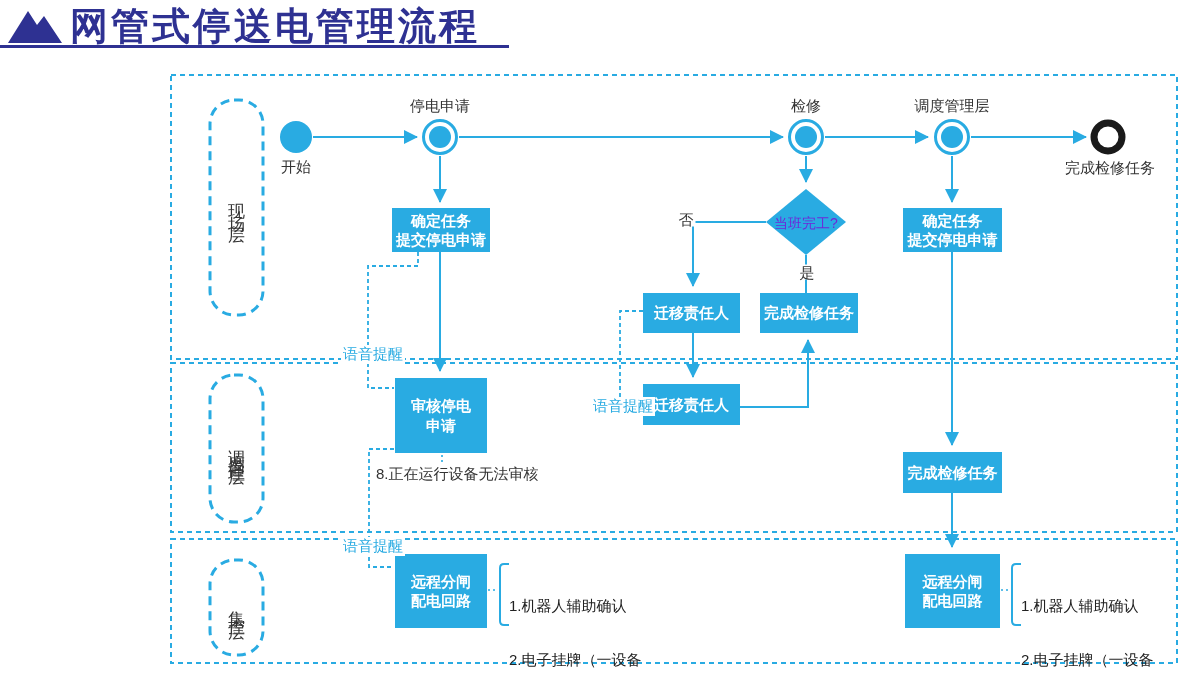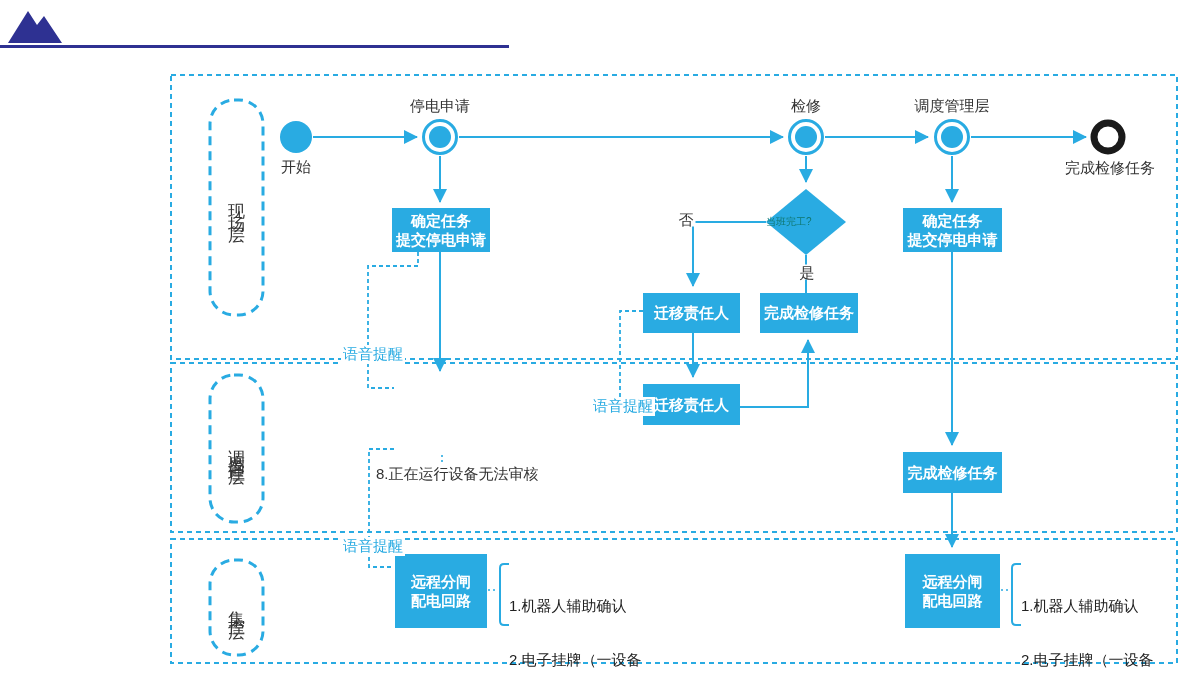--- a/index.html
+++ b/index.html
@@ -22,41 +22,42 @@
     display:flex;align-items:center;justify-content:center;text-align:center;
     font-size:15px;line-height:1.3;white-space:pre-line;font-weight:bold;
   }
   
   .evt-label{position:absolute;transform:translateX(-50%);font-size:15px;color:#333;white-space:nowrap;}
   .voice{position:absolute;font-size:15px;color:#29abe2;white-space:nowrap;background:#fff;padding:0 2px;margin-top:31px;}
   .branch{position:absolute;transform:translate(-50%,-50%);font-size:15px;color:#333;background:#fff;padding:0 2px;line-height:1;}
   .note{position:absolute;font-size:15px;color:#333;white-space:nowrap;}
   .checklist{position:absolute;font-size:15px;line-height:18px;color:#222;white-space:pre;}
   .decision-text{
-    position:absolute;left:766px;top:215px;width:80px;text-align:left;
-    color:#0f766e;font-size:10px;
+    position:absolute;left:766px;top:215px;width:80px;text-align:center;
+    color:#6d28d9;font-size:14px;
   }
   
   .lane-label{
     position:absolute;display:flex;align-items:center;justify-content:center;
     writing-mode:vertical-rl;text-orientation:upright;
     font-size:17px;color:#333;
   }
   #lane-label-field{left:210px;top:100px;width:53px;height:215px;letter-spacing:12px;}
   #lane-label-dispatch{left:210px;top:375px;width:53px;height:147px;letter-spacing:5px;}
   #lane-label-central{left:210px;top:560px;width:53px;height:95px;letter-spacing:7px;}
 </style>
 </head>
 <body>
 
 <div id="stage">
 
   <svg id="title-logo" width="56" height="36" viewBox="0 0 56 36">
     <polygon points="1,35 21,3 30,17 37,8 55,35" fill="#2e3192"></polygon>
   </svg>
+  <div id="page-title">网管式停送电管理流程</div>
   <div id="title-underline"></div>
 
   <svg id="diagram-svg" width="1187" height="674" viewBox="0 0 1187 674">
     <defs>
       <marker id="arr" markerWidth="7" markerHeight="7" refX="6.5" refY="3.5" orient="auto">
         <path d="M0,0 L7,3.5 L0,7 Z" fill="#29abe2"></path>
       </marker>
     </defs>
 
     <g fill="none" stroke="#29abe2" stroke-width="2" stroke-dasharray="5 4">
@@ -127,20 +128,22 @@
   <div id="lane-label-central" class="lane-label">集控层</div>
 
   <div class="evt-label" style="left:296px;top:158px;">开始</div>
   <div class="evt-label" style="left:440px;top:97px;">停电申请</div>
   <div class="evt-label" style="left:806px;top:97px;text-align:center;">检修</div>
   <div class="evt-label" style="left:952px;top:97px;">调度管理层</div>
   <div class="evt-label" style="left:1110px;top:159px;">完成检修任务</div>
 
   <div class="box" style="left:392px;top:208px;width:98px;height:44px;">确定任务
 提交停电申请</div>
+  <div class="box" style="left:395px;top:378px;width:92px;height:75px;">审核停电
+申请</div>
   <div class="box" style="left:643px;top:293px;width:97px;height:40px;">迁移责任人</div>
   <div class="box" style="left:643px;top:384px;width:97px;height:41px;">迁移责任人</div>
   <div class="box" style="left:760px;top:293px;width:98px;height:40px;">完成检修任务</div>
   <div class="box" style="left:903px;top:208px;width:99px;height:44px;">确定任务
 提交停电申请</div>
   <div class="box" style="left:903px;top:452px;width:99px;height:41px;">完成检修任务</div>
   <div class="box" style="left:395px;top:554px;width:92px;height:74px;">远程分闸
 配电回路</div>
   <div class="box" style="left:905px;top:554px;width:95px;height:74px;">远程分闸
 配电回路</div>

